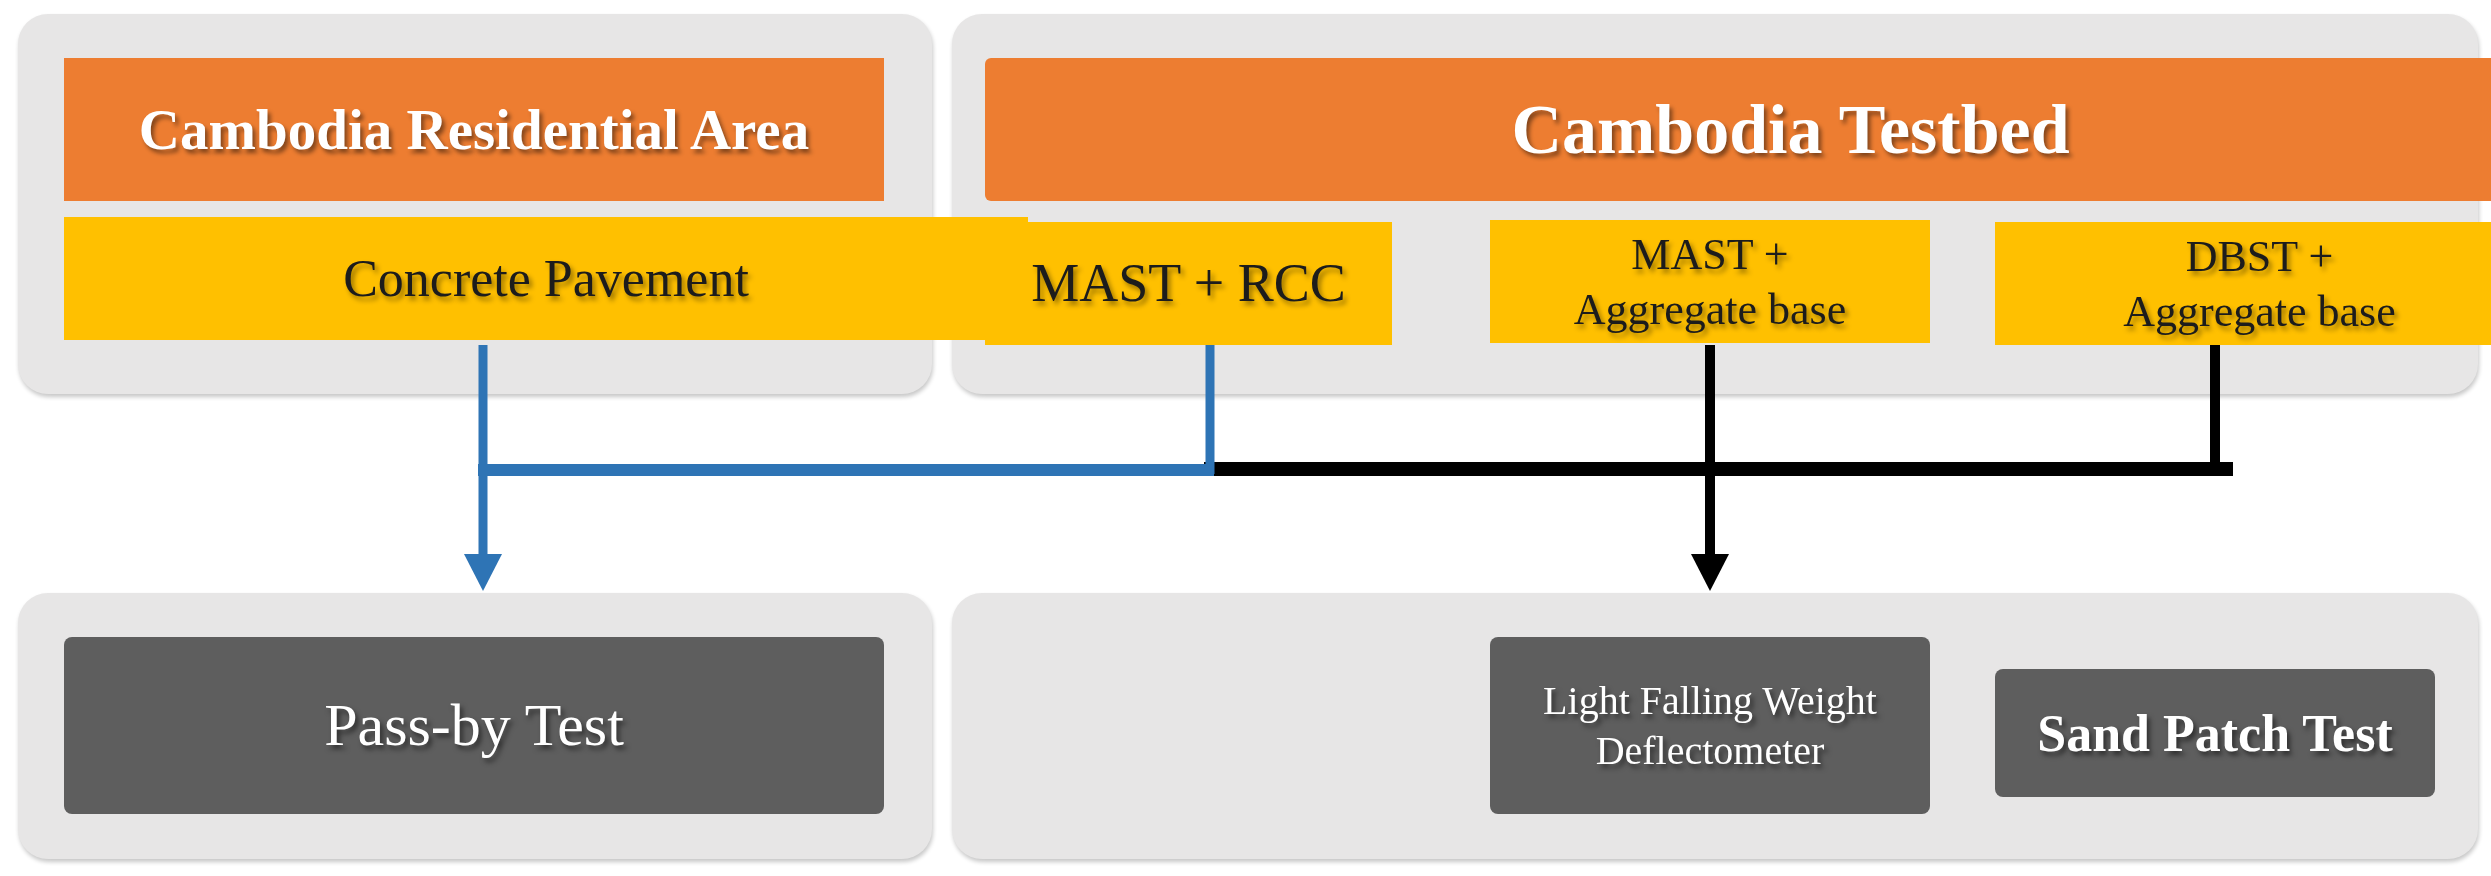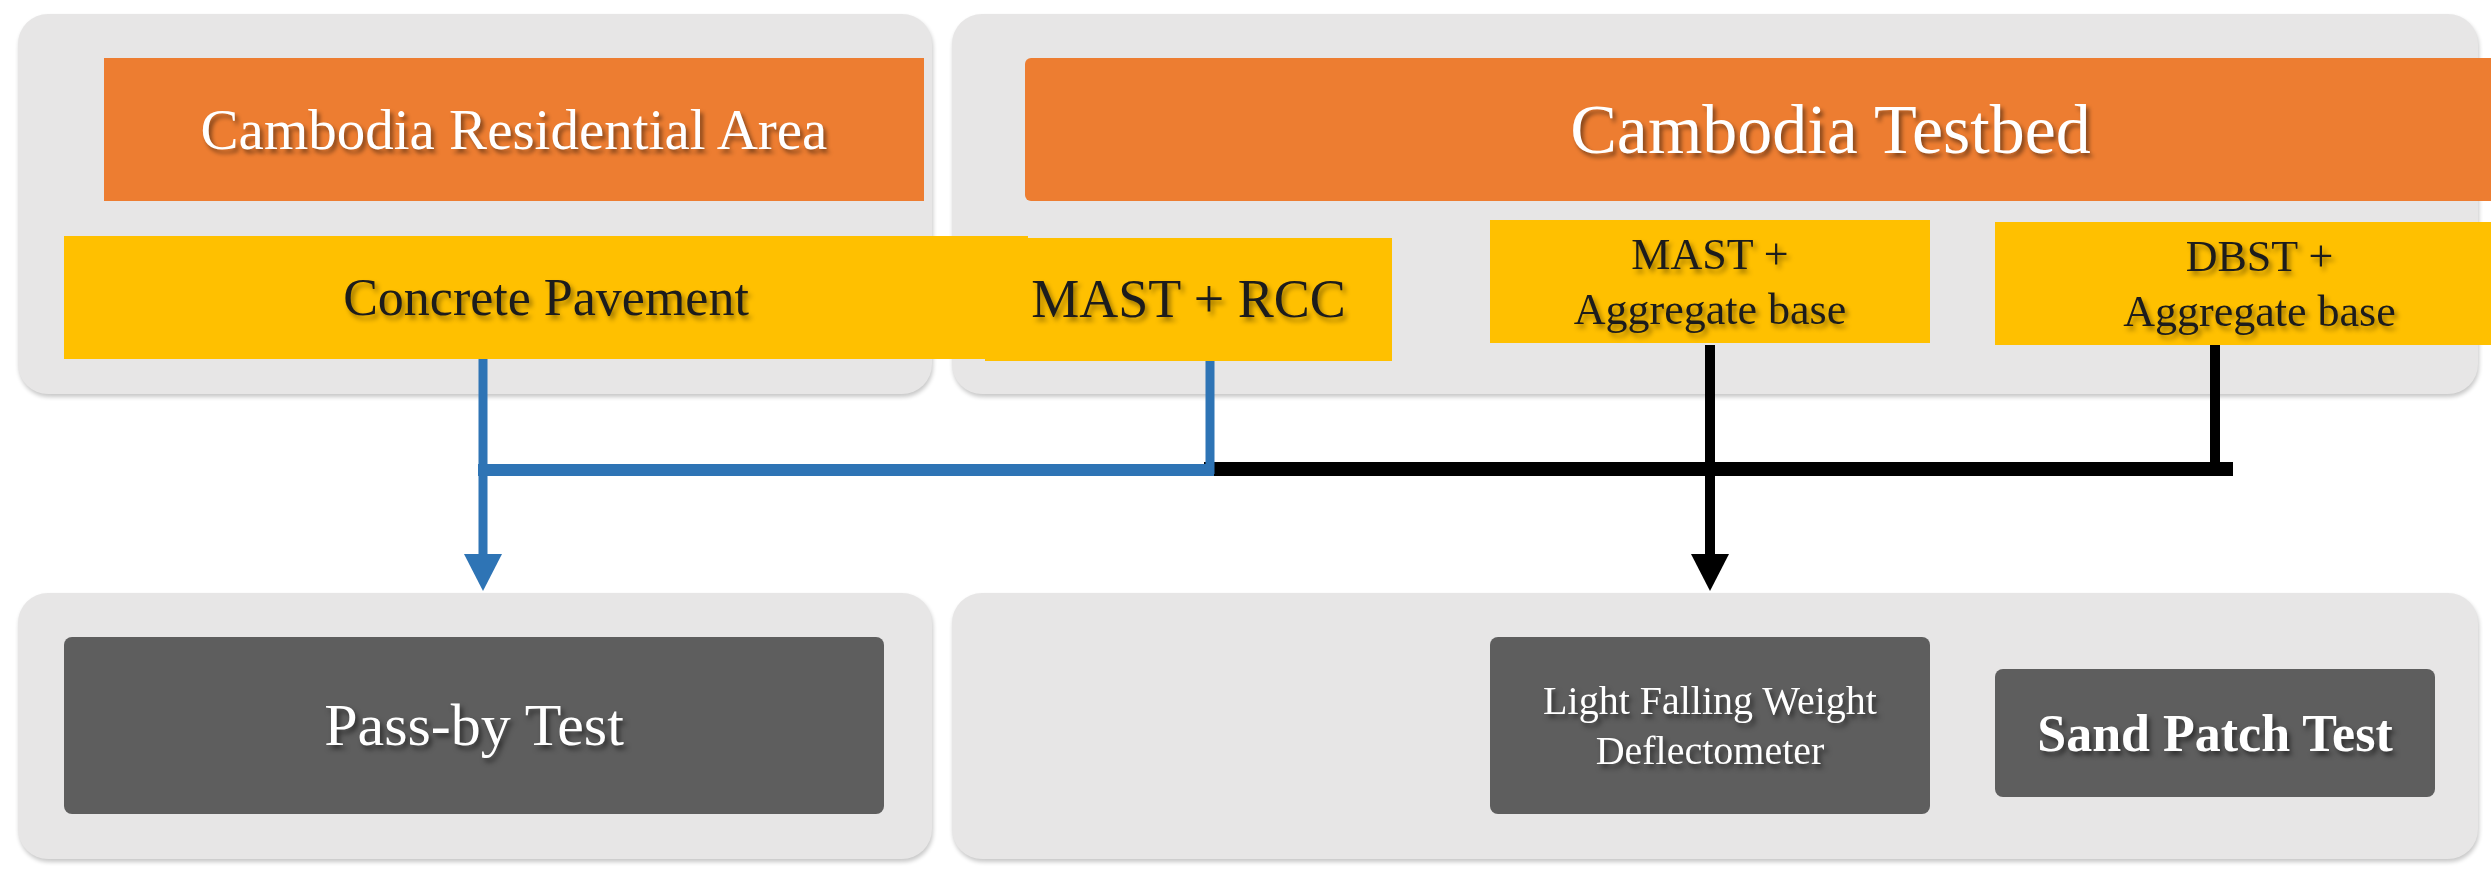--- a/index.html
+++ b/index.html
@@ -26,23 +26,22 @@
     display: flex;
     align-items: center;
     justify-content: center;
     text-align: center;
     white-space: pre-line;
     line-height: 1.25;
   }
   .box.orange {
     background: var(--orange, #ed7d31);
     color: var(--text-light, #ffffff);
-    font-weight: normal;
+    font-weight: bold;
     text-shadow: 3px 4px 4px rgba(0,0,0,0.45);
-    margin-left: 40px;
   }
   .box.yellow {
     background: var(--yellow, #ffc000);
     color: var(--yellow-text, #1c1c1c);
     text-shadow: 3px 4px 5px rgba(0,0,0,0.40);
   }
   .box.dark {
     background: var(--dark-box, #5e5e5e);
     color: var(--text-light, #ffffff);
     text-shadow: 3px 4px 5px rgba(0,0,0,0.50);
@@ -82,23 +81,23 @@
     <line class="stroke-blue" x1="478" y1="470" x2="1214" y2="470" stroke-width="12"></line>
     <line class="stroke-blue" x1="1210" y1="345" x2="1210" y2="474" stroke-width="9"></line>
     <line class="stroke-blue" x1="483" y1="345" x2="483" y2="558" stroke-width="9"></line>
     <polygon class="fill-blue" points="464,554 502,554 483,591"></polygon>
   </svg>
 
   <div class="box orange" style="left:64px; top:58px; width:820px; height:143px; font-size:57px;">Cambodia Residential Area</div>
 
   <div class="box orange" style="left:985px; top:58px; width:1611px; height:143px; font-size:70px;border-radius:6px;">Cambodia Testbed</div>
 
-  <div class="box yellow" style="left:64px; top:236px; width:964px; height:123px; font-size:52px;">Concrete Pavement</div>
+  <div class="box yellow" style="left:64px; top:217px; width:964px; height:123px; font-size:52px;">Concrete Pavement</div>
 
-  <div class="box yellow" style="left:985px; top:222px; width:407px; height:123px; font-size:54px;margin-top:16px;">MAST + RCC</div>
+  <div class="box yellow" style="left:985px; top:222px; width:407px; height:123px; font-size:54px;">MAST + RCC</div>
 
   <div class="box yellow" style="left:1490px; top:220px; width:440px; height:123px; font-size:44px;">MAST +
 Aggregate base</div>
 
   <div class="box yellow" style="left:1995px; top:222px; width:529px; height:123px; font-size:44px;">DBST +
 Aggregate base</div>
 
   <div class="box dark" style="left:64px; top:637px; width:820px; height:177px; font-size:60px;">Pass-by Test</div>
 
 

